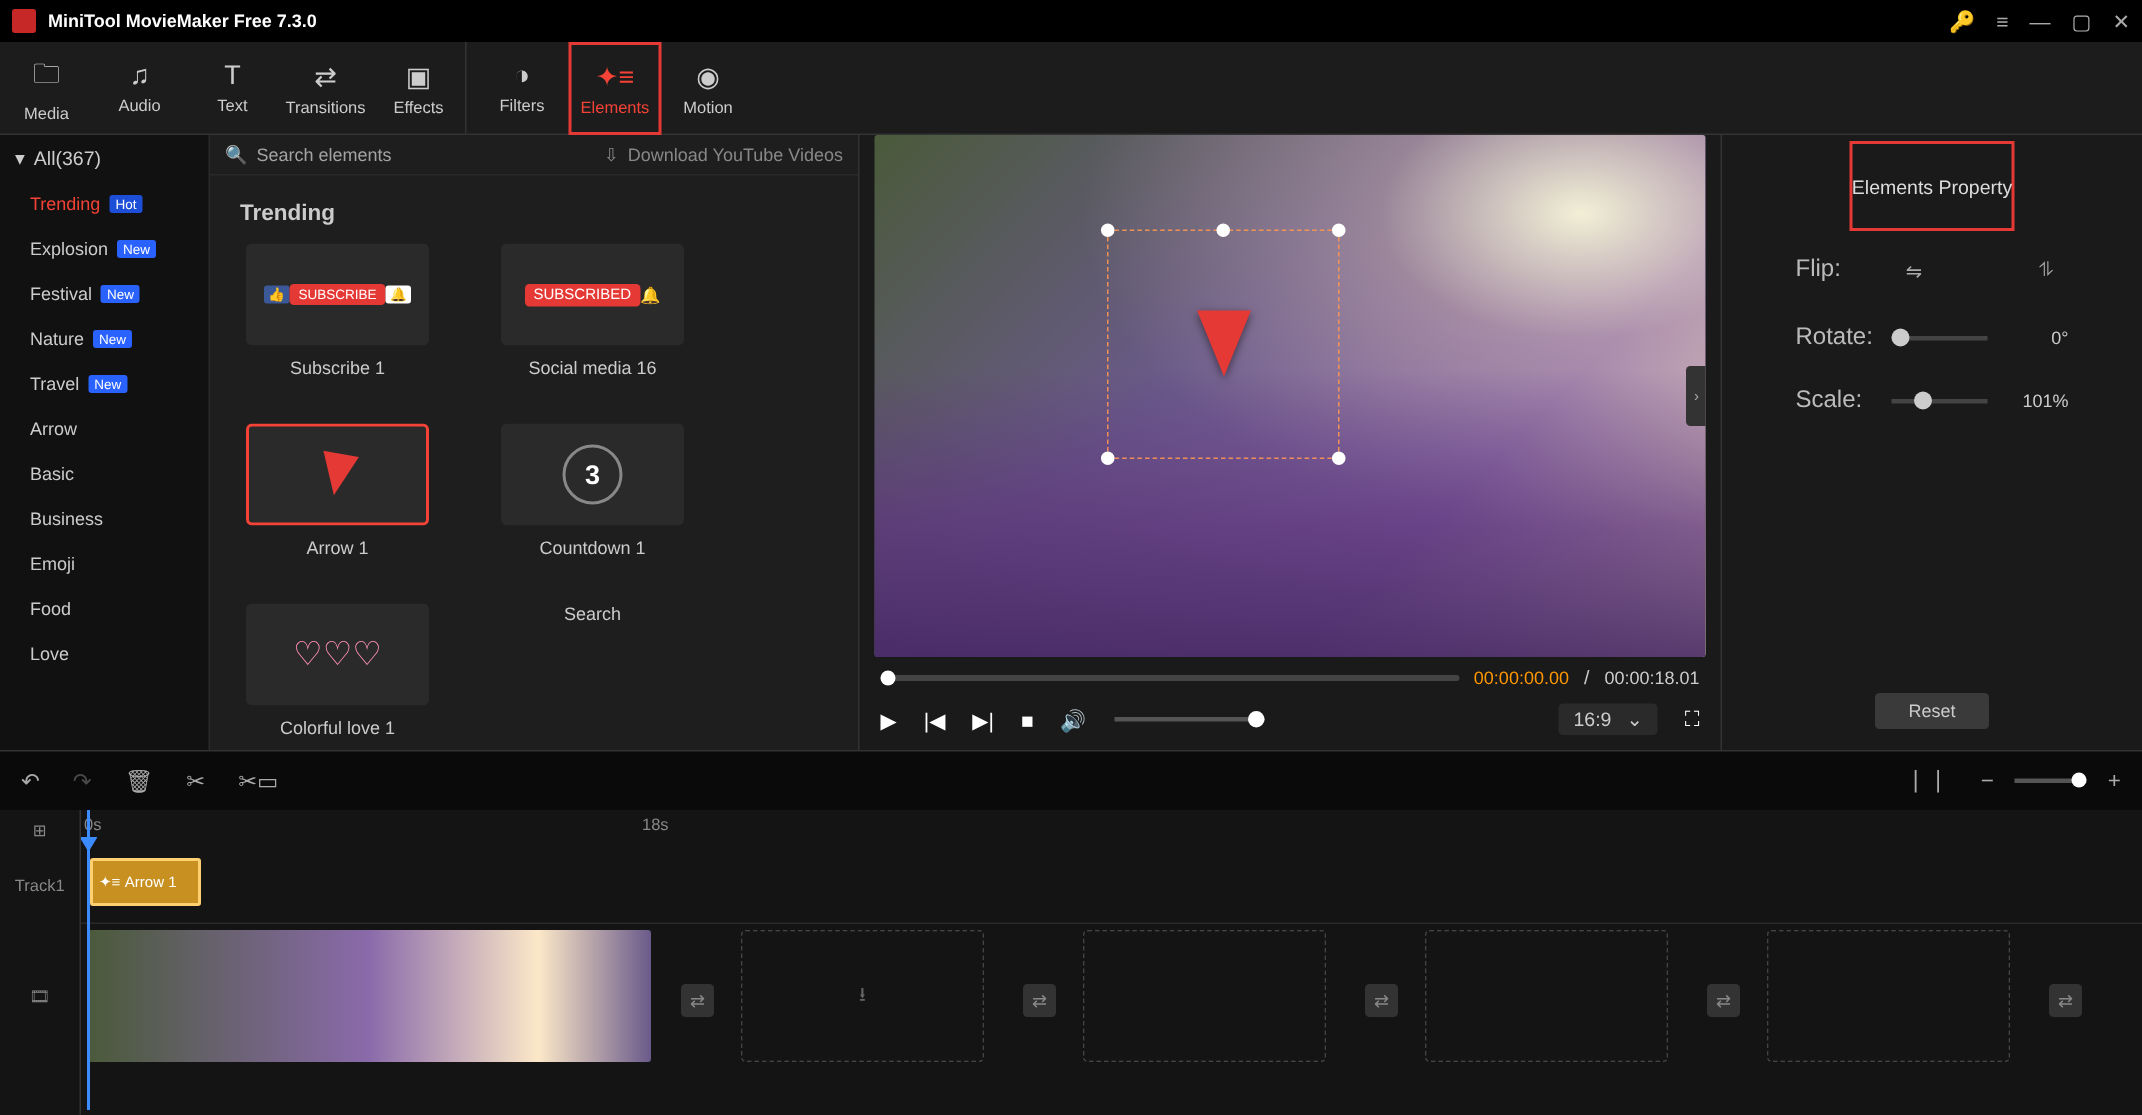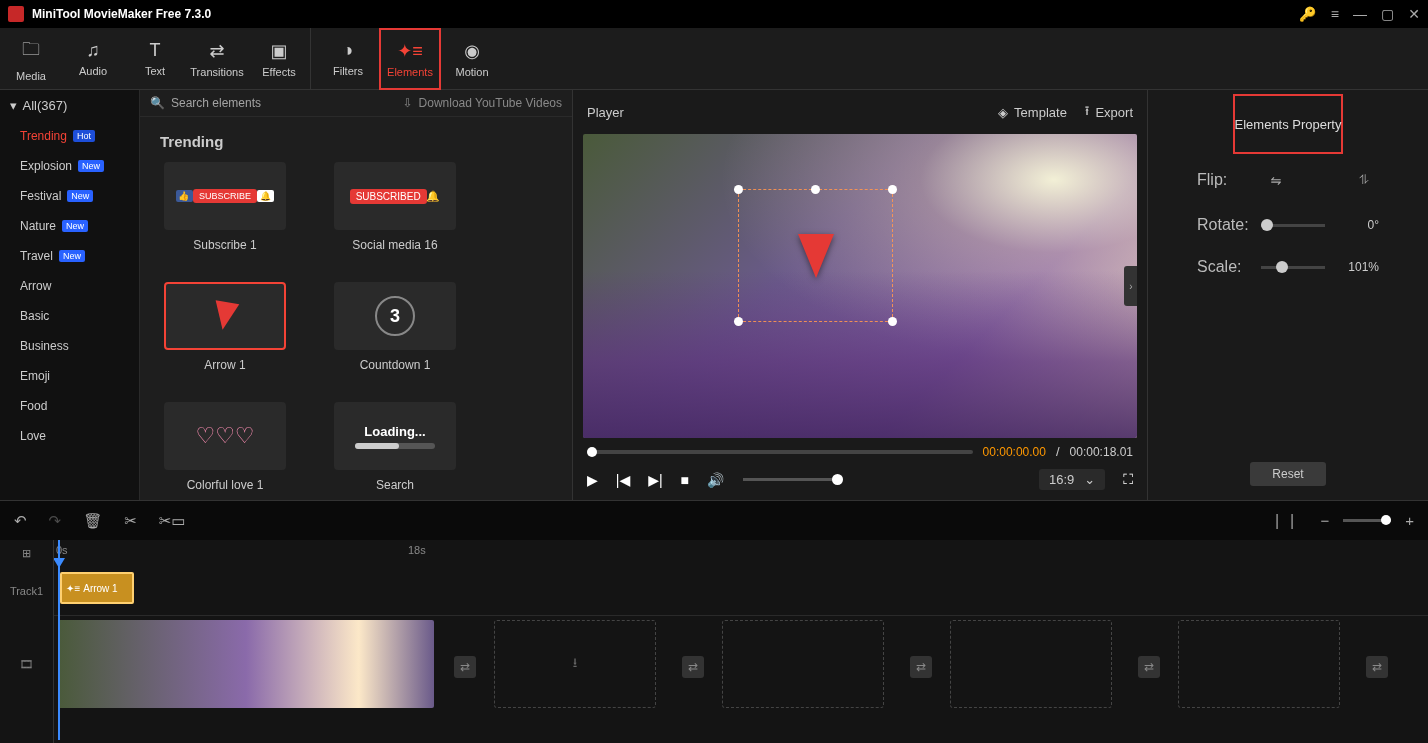--- a/index.html
+++ b/index.html
@@ -252,48 +252,27 @@
             </div>
             <div class="thumb-label">Countdown 1</div>
           </div>
           <div class="thumb-item">
             <div class="thumb">
               <span style="color:#ff8fb5;font-size:22px">♡♡♡</span>
             </div>
             <div class="thumb-label">Colorful love 1</div>
           </div>
           <div class="thumb-item">
-            <div class="thumb">
-              <div style="color:#fff;text-align:center">
-                <div style="font-size:13px;font-weight:bold">Loading...</div>
-                <div style="width:80px;height:6px;background:#555;margin-top:4px;border-radius:3px">
-                  <div style="width:55%;height:100%;background:#ccc;border-radius:3px"></div>
-                </div>
-              </div>
-            </div>
             <div class="thumb-label">Search</div>
           </div>
         </div>
     </div>
   </div>
 
   <div class="player-area">
-    <div class="player-top">
-      <span>Player</span>
-      <div class="player-actions">
-        <div class="pa">
-            <span>◈</span>
-            <span>Template</span>
-          </div>
-        <div class="pa">
-            <span>⭱</span>
-            <span>Export</span>
-          </div>
-      </div>
-    </div>
     <div class="preview">
       <div class="overlay-box">
         <div class="handle h-tl"></div>
         <div class="handle h-tr"></div>
         <div class="handle h-bl"></div>
         <div class="handle h-br"></div>
         <div class="handle h-tc"></div>
         <div class="overlay-arrow"></div>
       </div>
       <div class="expand-tab">›</div>
@@ -372,21 +351,21 @@
 <div class="timeline">
   <div class="tl-left">
     <div class="tl-cell" style="height:26px">⊞</div>
     <div class="tl-cell" style="height:50px">Track1</div>
     <div class="tl-cell" style="height:96px">🎞</div>
   </div>
   <div class="tl-body">
     <div class="playhead"></div>
     <div class="ruler">
       <span class="mark" style="left:2px">0s</span>
-      <span class="mark" style="left:354px">18s</span>
+      <span class="mark" style="left:374px">18s</span>
     </div>
     <div class="track-row">
       <div class="clip-element">
           <span>✦≡</span>
           <span>Arrow 1</span>
         </div>
     </div>
     <div class="video-track">
       <div class="video-clip"></div>
       <span class="swap-icon" style="left:400px">⇄</span>

